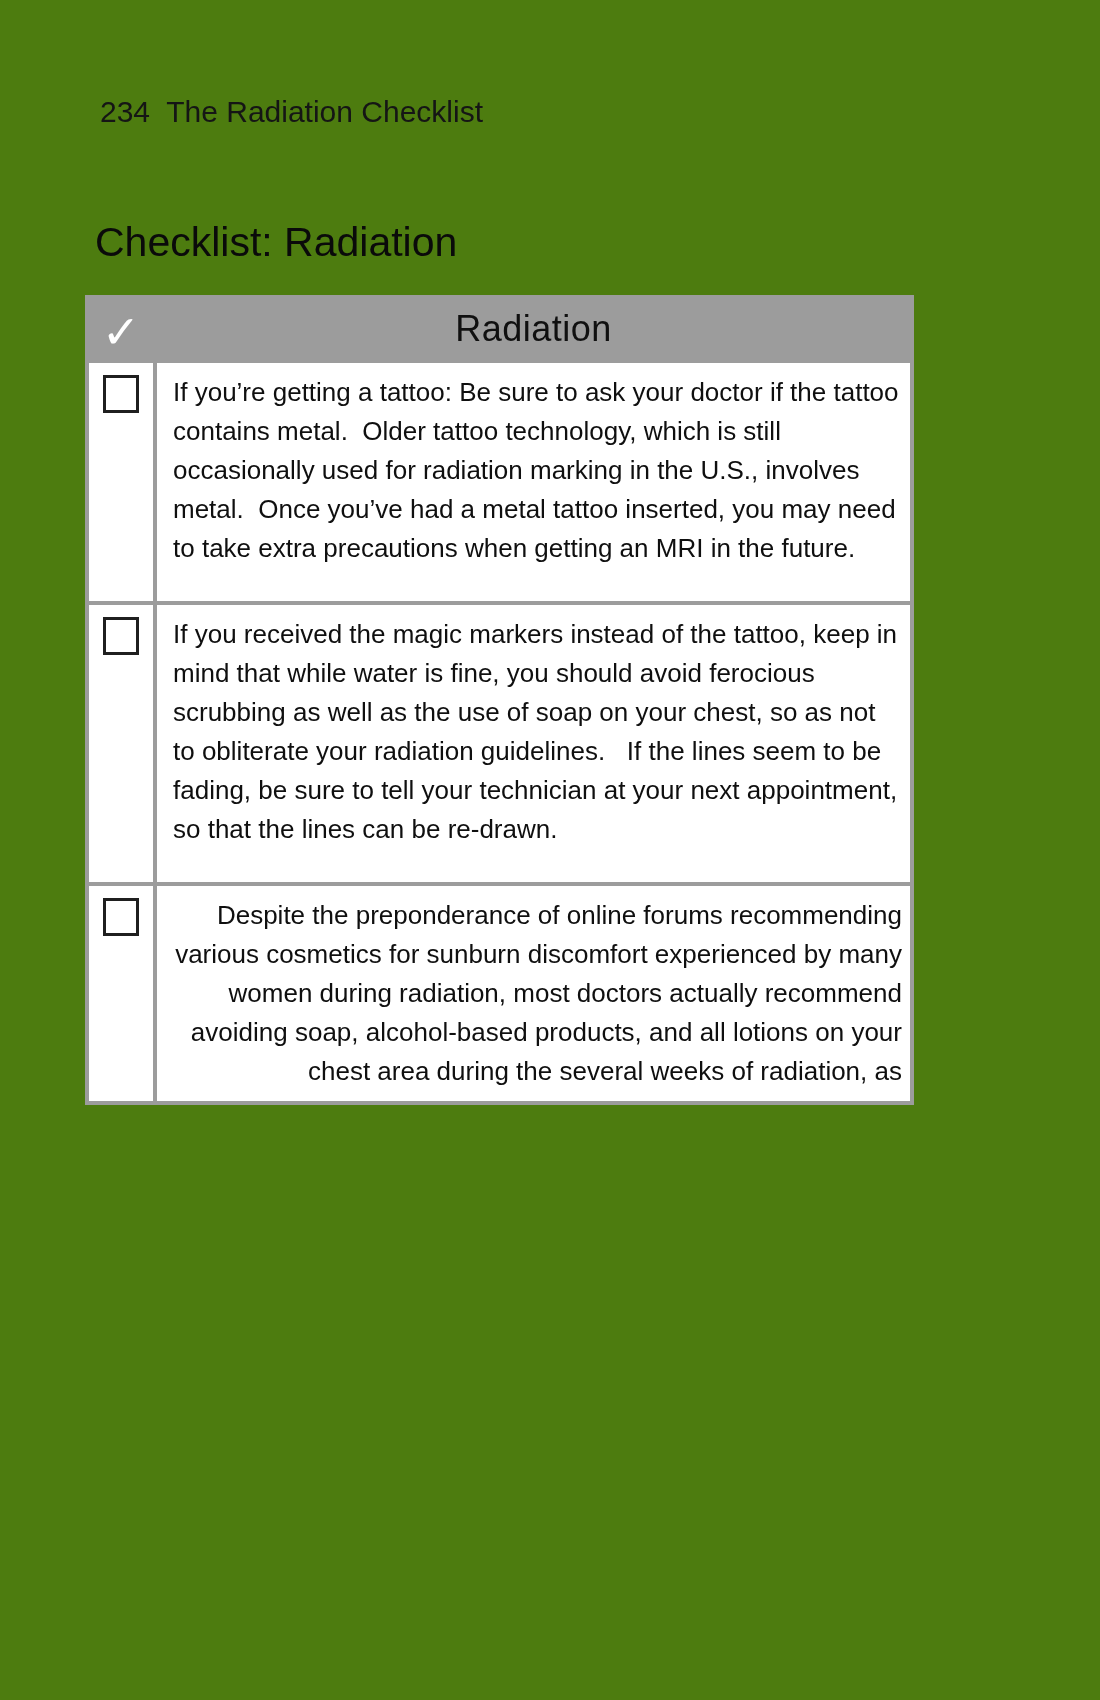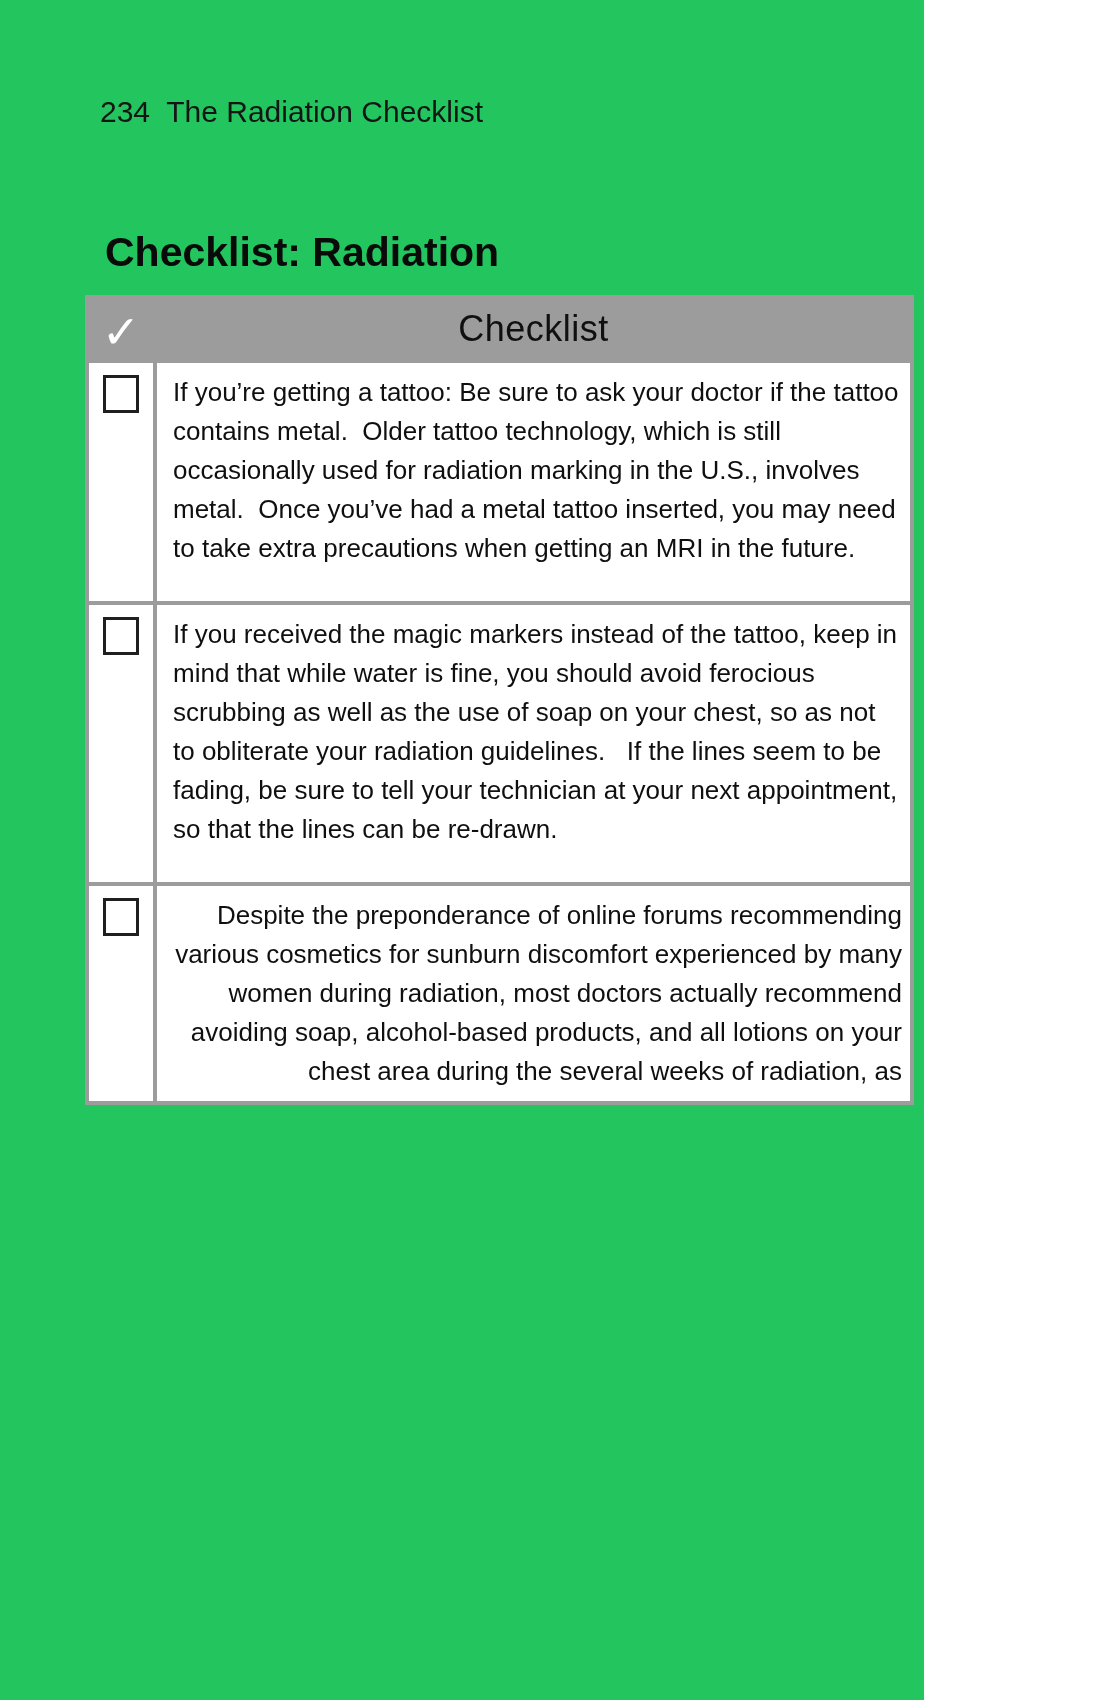--- a/index.html
+++ b/index.html
@@ -2,44 +2,44 @@
 <html><head>
 <meta charset="utf-8">
 <style>
   html, body {
     margin: 0;
     padding: 0;
     background: #ffffff;
   }
   .page {
     position: relative;
-    width: 924px;
+    width: 1100px;
     height: 1700px;
-    background: #22c55e;
+    background: #4d7c0f;
     font-family: "Liberation Sans", sans-serif;
     color: #111111;
     overflow: hidden;
   }
   .running-head {
     position: absolute;
     left: 100px;
     top: 94px;
     font-size: 30px;
     line-height: 36px;
     white-space: pre;
     color: #151515;
   }
   .section-heading {
     position: absolute;
     left: 93px;
     top: 216px;
-    margin: 12px;
+    margin: 2px;
     font-size: 41px;
     line-height: 48px;
-    font-weight: bold;
+    font-weight: normal;
     color: #0a0a0a;
   }
   .checklist-table {
     position: absolute;
     left: 85px;
     top: 295px;
     width: 829px;
     border-collapse: collapse;
     table-layout: fixed;
   }
@@ -108,21 +108,21 @@
   <div class="running-head">234  The Radiation Checklist</div>
 
   <h1 class="section-heading">Checklist: Radiation</h1>
 
   <table class="checklist-table">
     <thead>
       <tr class="header-row">
         <th class="check-col">
           <span class="check-icon">✓</span>
         </th>
-        <th class="title-cell">Checklist</th>
+        <th class="title-cell">Radiation</th>
       </tr>
     </thead>
     <tbody>
       <tr class="body-row">
         <td class="check-cell">
           <span class="checkbox"></span>
         </td>
         <td class="text-cell">If you’re getting a tattoo: Be sure to ask your doctor if the tattoo contains metal.  Older tattoo technology, which is still occasionally used for radiation marking in the U.S., involves metal.  Once you’ve had a metal tattoo inserted, you may need to take extra precautions when getting an MRI in the future.</td>
       </tr>
       <tr class="body-row">

